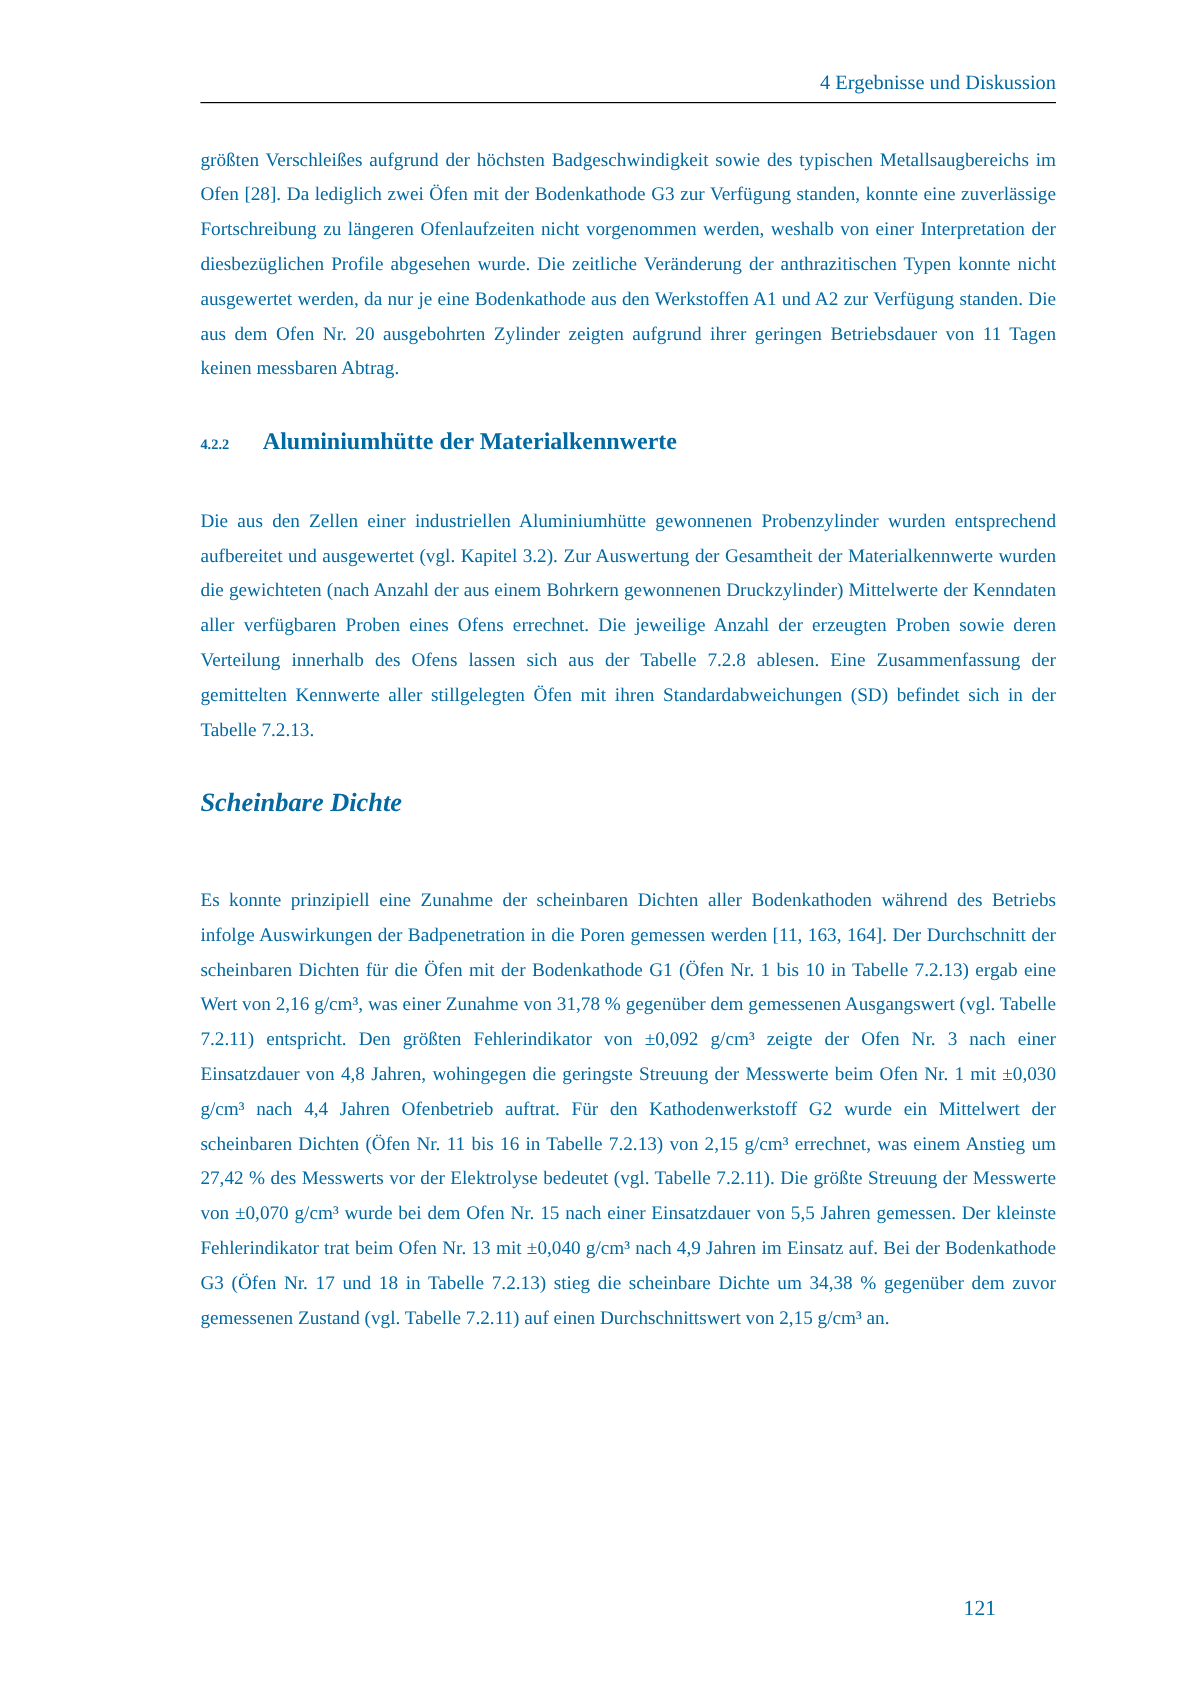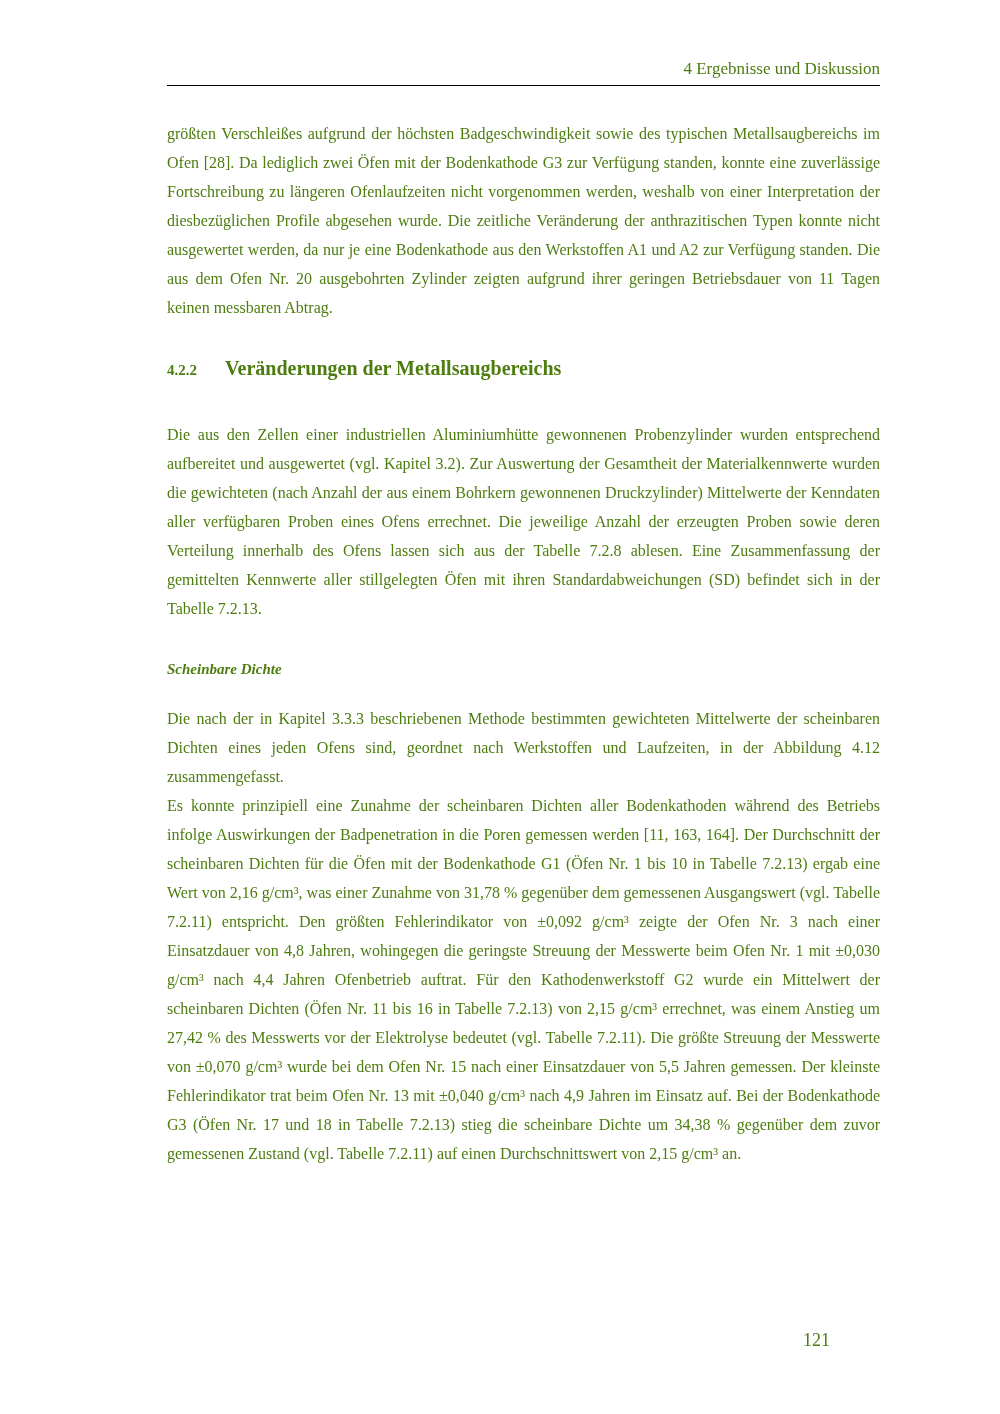--- a/index.html
+++ b/index.html
@@ -5,21 +5,21 @@
   html, body {
     margin: 0;
     padding: 0;
     background: #ffffff;
   }
   .page {
     position: relative;
     width: 950px;
     height: 1414px;
     background: #ffffff;
-    color: #4d7c0f;
+    color: #0369a1;
     font-family: "Liberation Serif", "DejaVu Serif", serif;
     overflow: hidden;
     box-sizing: border-box;
   }
   .content {
     position: absolute;
     left: 167px;
     top: 58px;
     width: 713px;
   }
@@ -42,26 +42,26 @@
     -webkit-hyphens: auto;
   }
   h2.section-heading {
     margin: 34px 0 38px 0;
     font-size: 20px;
     line-height: 24px;
     font-weight: bold;
   }
   h2.section-heading .sec-num {
     display: inline-block;
-    font-size: 15px;
+    font-size: 12px;
     margin-right: 28px;
   }
   h3.subheading {
-    margin: 35px 0 24px 0;
-    font-size: 15px;
+    margin: 35px 0 56px 0;
+    font-size: 22px;
     line-height: 22px;
     font-weight: bold;
     font-style: italic;
   }
   .page-number {
     position: absolute;
     top: 1330px;
     right: 120px;
     font-size: 18px;
     line-height: 20px;
@@ -75,28 +75,27 @@
 
     <div class="running-header">
       <span>4 Ergebnisse und Diskussion</span>
     </div>
 
     <div class="body-text">
 
       <p class="para">größten Verschleißes aufgrund der höchsten Badgeschwindigkeit sowie des typischen Metallsaugbereichs im Ofen [28]. Da lediglich zwei Öfen mit der Bodenkathode G3 zur Verfügung standen, konnte eine zuverlässige Fortschreibung zu längeren Ofenlaufzeiten nicht vorgenommen werden, weshalb von einer Interpretation der diesbezüglichen Profile abgesehen wurde. Die zeitliche Veränderung der anthrazitischen Typen konnte nicht ausgewertet werden, da nur je eine Bodenkathode aus den Werkstoffen A1 und A2 zur Verfügung standen. Die aus dem Ofen Nr. 20 ausgebohrten Zylinder zeigten aufgrund ihrer geringen Betriebsdauer von 11 Tagen keinen messbaren Abtrag.</p>
 
       <h2 class="section-heading">
-        <span class="sec-num">4.2.2</span><span class="sec-title">Veränderungen der Metallsaugbereichs</span>
+        <span class="sec-num">4.2.2</span><span class="sec-title">Aluminiumhütte der Materialkennwerte</span>
       </h2>
 
       <p class="para">Die aus den Zellen einer industriellen Aluminiumhütte gewonnenen Probenzylinder wurden entsprechend aufbereitet und ausgewertet (vgl. Kapitel 3.2). Zur Auswertung der Gesamtheit der Materialkennwerte wurden die gewichteten (nach Anzahl der aus einem Bohrkern gewonnenen Druckzylinder) Mittelwerte der Kenndaten aller verfügbaren Proben eines Ofens errechnet. Die jeweilige Anzahl der erzeugten Proben sowie deren Verteilung innerhalb des Ofens lassen sich aus der Tabelle 7.2.8 ablesen. Eine Zusammenfassung der gemittelten Kennwerte aller stillgelegten Öfen mit ihren Standardabweichungen (SD) befindet sich in der Tabelle 7.2.13.</p>
 
       <h3 class="subheading">Scheinbare Dichte</h3>
 
-      <p class="para">Die nach der in Kapitel 3.3.3 beschriebenen Methode bestimmten gewichteten Mittelwerte der scheinbaren Dichten eines jeden Ofens sind, geordnet nach Werkstoffen und Laufzeiten, in der Abbildung 4.12 zusammengefasst.</p>
 
       <p class="para">Es konnte prinzipiell eine Zunahme der scheinbaren Dichten aller Bodenkathoden während des Betriebs infolge Auswirkungen der Badpenetration in die Poren gemessen werden [11, 163, 164]. Der Durchschnitt der scheinbaren Dichten für die Öfen mit der Bodenkathode G1 (Öfen Nr. 1 bis 10 in Tabelle 7.2.13) ergab eine Wert von 2,16 g/cm³, was einer Zunahme von 31,78 % gegenüber dem gemessenen Ausgangswert (vgl. Tabelle 7.2.11) entspricht. Den größten Fehlerindikator von ±0,092 g/cm³ zeigte der Ofen Nr. 3 nach einer Einsatzdauer von 4,8 Jahren, wohingegen die geringste Streuung der Messwerte beim Ofen Nr. 1 mit ±0,030 g/cm³ nach 4,4 Jahren Ofenbetrieb auftrat. Für den Kathodenwerkstoff G2 wurde ein Mittelwert der scheinbaren Dichten (Öfen Nr. 11 bis 16 in Tabelle 7.2.13) von 2,15 g/cm³ errechnet, was einem Anstieg um 27,42 % des Messwerts vor der Elektrolyse bedeutet (vgl. Tabelle 7.2.11). Die größte Streuung der Messwerte von ±0,070 g/cm³ wurde bei dem Ofen Nr. 15 nach einer Einsatzdauer von 5,5 Jahren gemessen. Der kleinste Fehlerindikator trat beim Ofen Nr. 13 mit ±0,040 g/cm³ nach 4,9 Jahren im Einsatz auf. Bei der Bodenkathode G3 (Öfen Nr. 17 und 18 in Tabelle 7.2.13) stieg die scheinbare Dichte um 34,38 % gegenüber dem zuvor gemessenen Zustand (vgl. Tabelle 7.2.11) auf einen Durchschnittswert von 2,15 g/cm³ an.</p>
 
     </div>
   </div>
 
   <div class="page-number">121</div>
 </div>
 
 </body></html>

